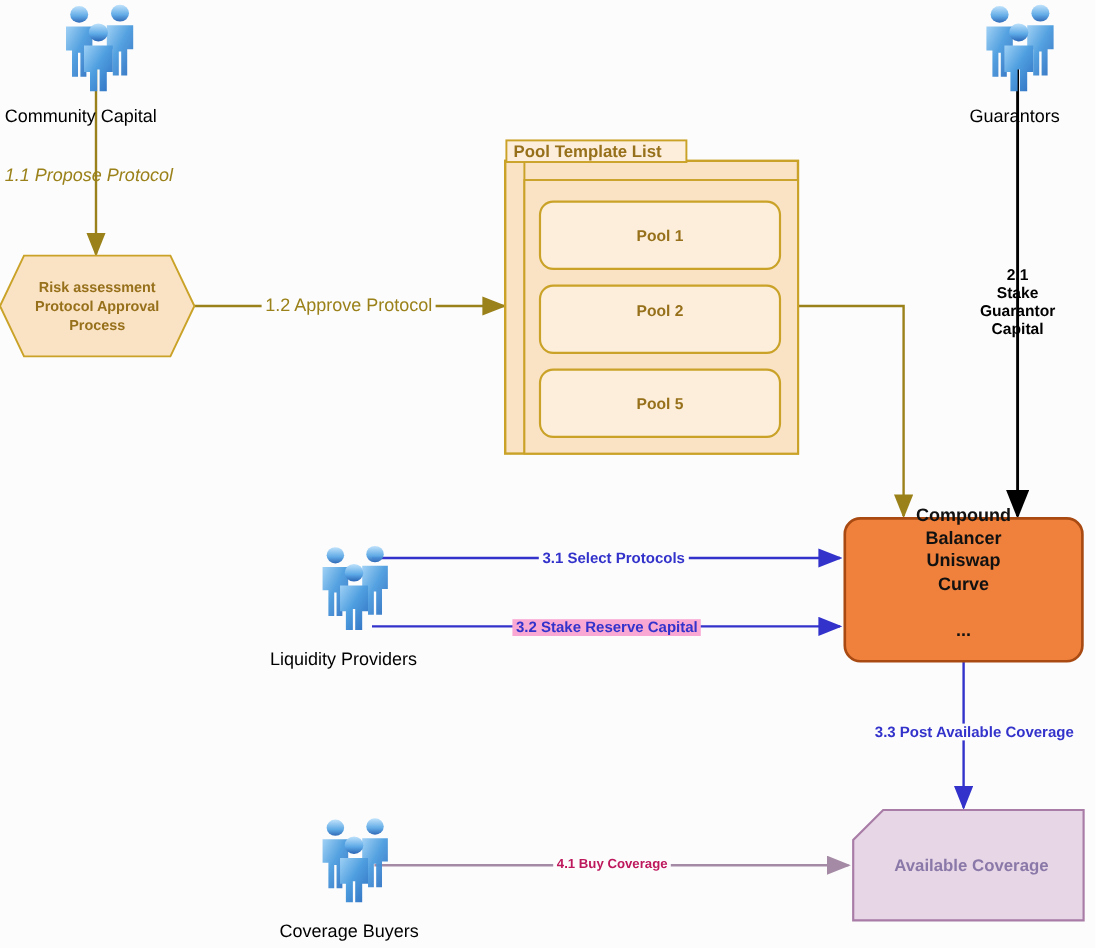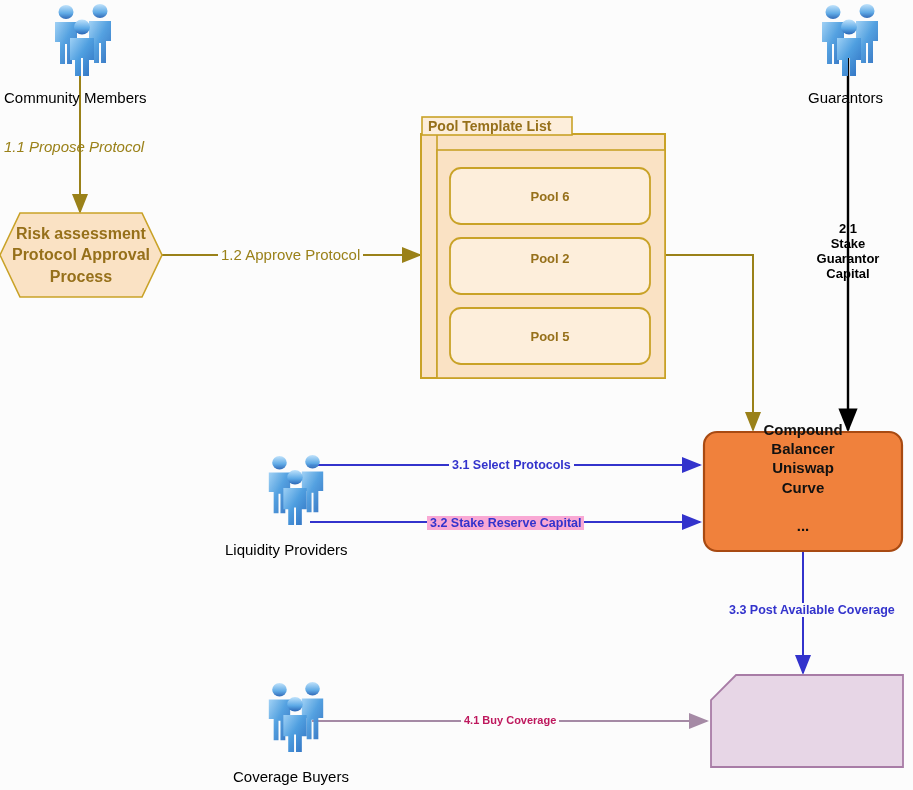--- a/index.html
+++ b/index.html
@@ -59,21 +59,21 @@
     position: absolute;
     display: flex;
     align-items: center;
     justify-content: center;
     text-align: center;
     white-space: pre-line;
     pointer-events: none;
   }
   .t-hex {
     color: #96701a;
-    font-size: 16px;
+    font-size: 12px;
     font-weight: bold;
     line-height: 1.35;
   }
   .t-pool {
     color: #96701a;
     font-size: 13px;
     font-weight: bold;
   }
   .t-frame-title {
     color: #96701a;
@@ -172,21 +172,21 @@
     <rect x="704" y="432" width="198" height="119" rx="13" ry="13" fill="#f0813c" stroke="#a84a12" stroke-width="2.2"></rect>
 
     <path d="M736,675 L903,675 L903,767 L711,767 L711,700 Z" fill="#e7d6e6" stroke="#a87ca6" stroke-width="1.8"></path>
 
     <use href="#people-group" x="48" y="-2" width="70" height="80"></use>
     <use href="#people-group" x="815" y="-2" width="70" height="80"></use>
     <use href="#people-group" x="262" y="448" width="68" height="80"></use>
     <use href="#people-group" x="262" y="675" width="68" height="80"></use>
   </svg>
 
-  <div class="lbl lbl-actor" style="left:4px; top:89px;">Community Members</div>
+  <div class="lbl lbl-actor" style="left:4px; top:89px;">Community Capital</div>
 
   <div class="lbl lbl-actor" style="left:808px; top:89px;">Guarantors</div>
 
   <div class="lbl lbl-actor" style="left:225px; top:541px;">Liquidity Providers</div>
 
   <div class="lbl lbl-actor" style="left:233px; top:768px;">Coverage Buyers</div>
 
   <div class="lbl lbl-gold" style="left:4px; top:138px;font-style:italic;">1.1 Propose Protocol</div>
 
   <div class="lbl lbl-gold" style="left:218px; top:246px; background:#fcfcfc; padding:0 3px;">1.2 Approve Protocol</div>
@@ -200,27 +200,28 @@
   <div class="lbl lbl-blue" style="left:726px; top:603px; background:#fcfcfc; padding:0 3px;">3.3 Post Available Coverage</div>
 
   <div class="lbl lbl-mauve" style="left:461px; top:714px; background:#fcfcfc; padding:0 3px;">4.1 Buy Coverage</div>
 
   <div class="shp-text t-hex" style="left:8px; top:213px; width:146px; height:84px;">Risk assessment
 Protocol Approval
 Process</div>
 
   <div class="shp-text t-frame-title" style="left:428px; top:116px; width:138px; height:20px; justify-content:flex-start;">Pool Template List</div>
 
-  <div class="shp-text t-pool" style="left:450px; top:168px; width:200px; height:56px;">Pool 6</div>
+  <div class="shp-text t-pool" style="left:450px; top:168px; width:200px; height:56px;">Pool 1</div>
 
   <div class="shp-text t-pool" style="left:450px; top:238px; width:200px; height:41px;">Pool 2</div>
 
   <div class="shp-text t-pool" style="left:450px; top:308px; width:200px; height:56px;">Pool 5</div>
 
   <div class="shp-text t-orange" style="left:704px; top:432px; width:198px; height:91px;">Compound
 Balancer
 Uniswap
 Curve
 
 ...</div>
 
+  <div class="shp-text t-cov" style="left:716px; top:675px; width:187px; height:92px;">Available Coverage</div>
 
 </div>
 
 </body></html>

